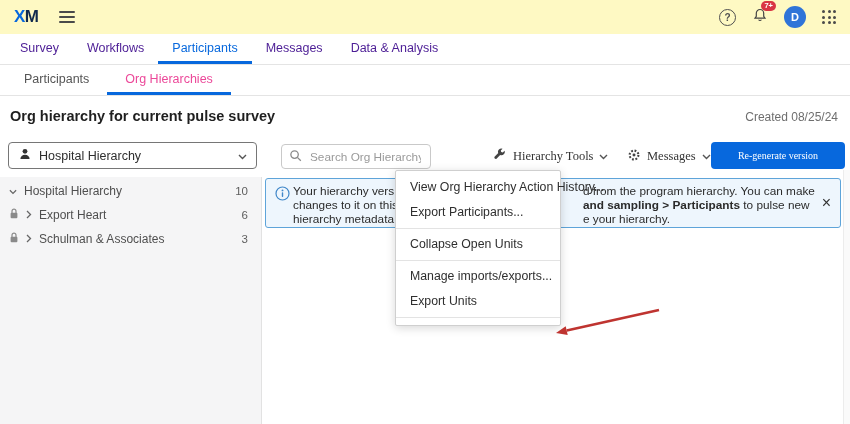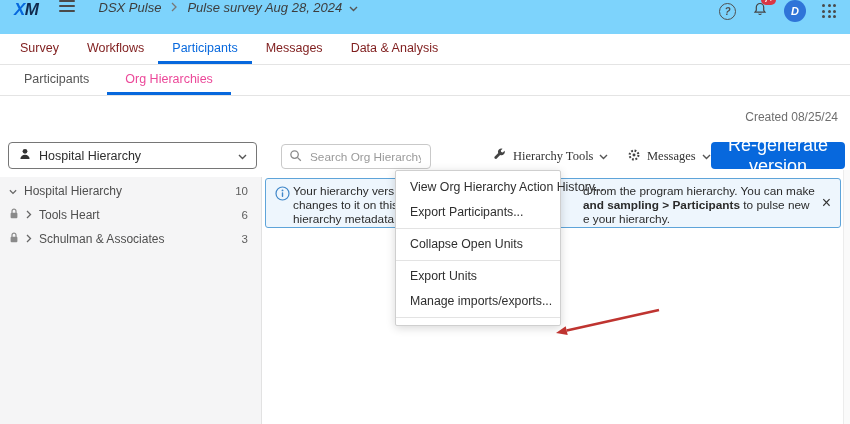--- a/index.html
+++ b/index.html
@@ -1,56 +1,56 @@
 <!DOCTYPE html>
 <html><head>
 <meta charset="utf-8">
 <style>
   * { box-sizing: border-box; }
   html,body { margin:0; padding:0; }
   body { font-family:"Liberation Sans", sans-serif; }
   .app { position:relative; width:850px; height:424px; background:#fff; overflow:hidden; color:#333; }
 
   
-  .topbar { position:absolute; top:0; left:0; right:0; height:34px; display:flex; align-items:flex-start; padding:0 14px; background:#7dd3fc;font-style:italic; }
+  .topbar { position:absolute; top:0; left:0; right:0; height:34px; display:flex; align-items:center; padding:0 14px; background:#fef9c3; }
   .logo { font-weight:bold; font-size:17px; letter-spacing:-0.5px; }
   .logo .x { color:#0768dd; }
   .logo .m { color:#10294d; }
   .hamburger { margin-left:20px; width:16px; display:flex; flex-direction:column; gap:3px; cursor:pointer; }
   .hamburger span { display:block; height:2px; background:#4a4a4a; border-radius:1px; }
   .crumbs { margin-left:24px; display:flex; align-items:center; gap:10px; font-size:13px; color:#3d3d3d; }
   .crumb-survey { display:flex; align-items:center; gap:7px; }
   .top-right { margin-left:auto; display:flex; align-items:center; gap:16px; }
   .help-icon { width:17px; height:17px; border:1.4px solid #4f4f4f; border-radius:50%; display:flex; align-items:center; justify-content:center; font-size:10px; color:#4f4f4f; font-weight:bold; }
   .bell-wrap { position:relative; display:flex; }
   .badge { position:absolute; top:-6px; right:-8px; background:#d93644; color:#fff; font-size:7.5px; line-height:10px; padding:0 3px; border-radius:6px; font-weight:bold; }
   .avatar { width:22px; height:22px; border-radius:50%; background:#2f74d8; color:#fff; font-size:11px; font-weight:bold; display:flex; align-items:center; justify-content:center; }
   .waffle { display:grid; grid-template-columns:repeat(3,3px); grid-template-rows:repeat(3,3px); gap:2.5px; }
   .waffle i { background:#4a4a4a; border-radius:50%; }
 
   
   .navrow { position:absolute; top:34px; left:0; right:0; height:31px; display:flex; padding-left:6px; border-bottom:1px solid #e4e4e4; }
-  .navtab { display:flex; align-items:center; padding:0 14px; font-size:12.5px; color:#7f1d1d; border-bottom:3px solid transparent; height:100%; cursor:pointer; }
+  .navtab { display:flex; align-items:center; padding:0 14px; font-size:12.5px; color:#4c1d95; border-bottom:3px solid transparent; height:100%; cursor:pointer; }
   .navtab.active { color:#0768dd; border-bottom-color:#0768dd; }
   .subrow { position:absolute; top:65px; left:0; right:0; height:31px; display:flex; padding-left:6px; border-bottom:1px solid #e4e4e4; }
   .subtab { display:flex; align-items:center; padding:0 18px; font-size:12.5px; color:#555; border-bottom:3px solid transparent; height:100%; cursor:pointer; }
   .subtab.active { color:#ec4899; font-weight:normal; border-bottom-color:#0768dd; }
 
   
   .page-title { position:absolute; left:10px; top:108px; font-size:14.5px; font-weight:bold; color:#1f1f1f; }
   .created { position:absolute; right:12px; top:110px; font-size:12px; color:#6e6e6e; }
 
   
   .hier-select { position:absolute; left:8px; top:142px; width:249px; height:27px; border:1px solid #767676; border-radius:4px; background:#fff; display:flex; align-items:center; padding:0 9px; font-size:12.5px; color:#2e2e2e; gap:7px; cursor:pointer; }
   .hier-select .chev { margin-left:auto; }
   .searchbox { position:absolute; left:281px; top:144px; width:150px; height:25px; border:1px solid #c9c9c9; border-radius:4px; display:flex; align-items:center; padding:0 7px; gap:6px; background:#fff; }
   .searchbox input { border:none; outline:none; font-size:11.8px; color:#333; width:100%; font-family:inherit; background:transparent; }
   .searchbox input::placeholder { color:#9a9a9a; }
   .tools-btn { position:absolute; top:144px; display:flex; align-items:center; gap:6px; font-size:12.5px; color:#333; height:25px; cursor:pointer; background:none; border:none; font-family:Liberation Serif, serif; }
-  .regen { position:absolute; left:711px; top:142px; width:134px; height:27px; background:#0768dd; color:#fff; border:none; border-radius:4px; font-size:18px; display:flex; align-items:center; justify-content:center; cursor:pointer; font-family:Liberation Sans, sans-serif; }
+  .regen { position:absolute; left:711px; top:142px; width:134px; height:27px; background:#0768dd; color:#fff; border:none; border-radius:4px; font-size:10px; display:flex; align-items:center; justify-content:center; cursor:pointer; font-family:Liberation Serif, serif; }
 
   
   .panel { position:absolute; left:0; top:177px; width:262px; bottom:0; background:#f5f5f6; border-right:1px solid #e2e2e2; padding-top:2px; }
   .trow { display:flex; align-items:center; height:24px; font-size:12px; color:#4f4f4f; padding:0 13px 0 9px; gap:7px; cursor:pointer; }
   .trow .count { margin-left:auto; color:#5e5e5e; font-size:11.5px; }
   .trow .lbl { white-space:nowrap; }
 
   
   .banner { position:absolute; left:265px; top:178px; width:576px; height:50px; background:#eef6fd; border:1px solid #5ea4d9; border-radius:3px; z-index:1; }
   .b-icon { position:absolute; left:9px; top:7px; }
@@ -76,36 +76,20 @@
 
   <div class="topbar">
     <div class="logo">
       <span class="x">X</span><span class="m">M</span>
     </div>
     <div class="hamburger">
         <span></span>
         <span></span>
         <span></span>
       </div>
-    <div class="crumbs">
-      <span>DSX Pulse</span>
-      <span>
-        <svg width="6" height="10" viewBox="0 0 6 10">
-            <path d="M1 1 L5 5 L1 9" stroke="#777" stroke-width="1.3" fill="none"></path>
-          </svg>
-      </span>
-      <span class="crumb-survey">
-        <span>Pulse survey Aug 28, 2024</span>
-        <span>
-          <svg width="9" height="6" viewBox="0 0 9 6">
-              <path d="M1 1 L4.5 4.5 L8 1" stroke="#555" stroke-width="1.4" fill="none"></path>
-            </svg>
-        </span>
-      </span>
-    </div>
     <div class="top-right">
       <span class="help-icon">?</span>
       <span class="bell-wrap">
         <span>
           <svg width="16" height="16" viewBox="0 0 16 16" fill="none" stroke="#444" stroke-width="1.2">
             <path d="M8 2.5 C5.9 2.5 4.3 4.2 4.3 6.3 V9.3 L3 11.2 H13 L11.7 9.3 V6.3 C11.7 4.2 10.1 2.5 8 2.5 Z"></path>
             <path d="M6.7 12.6 A1.4 1.4 0 0 0 9.3 12.6"></path>
           </svg>
         </span>
         <span class="badge">7+</span>
@@ -131,20 +115,21 @@
     <div class="navtab active">Participants</div>
     <div class="navtab">Messages</div>
     <div class="navtab">Data &amp; Analysis</div>
   </div>
 
   <div class="subrow">
     <div class="subtab">Participants</div>
     <div class="subtab active">Org Hierarchies</div>
   </div>
 
+  <div class="page-title">Org hierarchy for current pulse survey</div>
   <div class="created">Created 08/25/24</div>
 
   <div class="hier-select">
     <span>
       <svg width="14" height="14" viewBox="0 0 14 14" fill="#333">
         <circle cx="7" cy="4.3" r="2.4"></circle>
         <path d="M2.4 12 C2.4 9.4 4.4 7.8 7 7.8 C9.6 7.8 11.6 9.4 11.6 12 Z"></path>
       </svg>
     </span>
     <span>Hospital Hierarchy</span>
@@ -211,21 +196,21 @@
         <svg width="10" height="11" viewBox="0 0 10 11">
           <path d="M3 5 V3.2 A2 2 0 0 1 7 3.2 V5" fill="none" stroke="#8a8a8a" stroke-width="1.2"></path>
           <rect x="1.6" y="4.8" width="6.8" height="5.4" rx="1" fill="#8a8a8a"></rect>
         </svg>
       </span>
       <span>
         <svg width="6" height="9" viewBox="0 0 6 9">
             <path d="M1 1 L4.5 4.5 L1 8" stroke="#666" stroke-width="1.3" fill="none"></path>
           </svg>
       </span>
-      <span class="lbl">Tools Heart</span>
+      <span class="lbl">Export Heart</span>
       <span class="count">6</span>
     </div>
     <div class="trow">
       <span>
         <svg width="10" height="11" viewBox="0 0 10 11">
           <path d="M3 5 V3.2 A2 2 0 0 1 7 3.2 V5" fill="none" stroke="#8a8a8a" stroke-width="1.2"></path>
           <rect x="1.6" y="4.8" width="6.8" height="5.4" rx="1" fill="#8a8a8a"></rect>
         </svg>
       </span>
       <span>
@@ -262,22 +247,22 @@
     </div>
     <span class="b-close">×</span>
   </div>
 
   <div class="menu">
     <div class="mi">View Org Hierarchy Action History...</div>
     <div class="mi">Export Participants...</div>
     <div class="mdiv"></div>
     <div class="mi">Collapse Open Units</div>
     <div class="mdiv"></div>
+    <div class="mi">Manage imports/exports...</div>
     <div class="mi">Export Units</div>
-    <div class="mi">Manage imports/exports...</div>
     <div class="mdiv"></div>
   </div>
 
   <svg class="arrow-overlay" viewBox="0 0 850 424">
     <line x1="659" y1="310" x2="566.7" y2="330.6" stroke="#bf3430" stroke-width="2.6"></line>
     <polygon points="556,333 565.7,326.2 567.7,335" fill="#bf3430"></polygon>
   </svg>
 
 </div>
 

